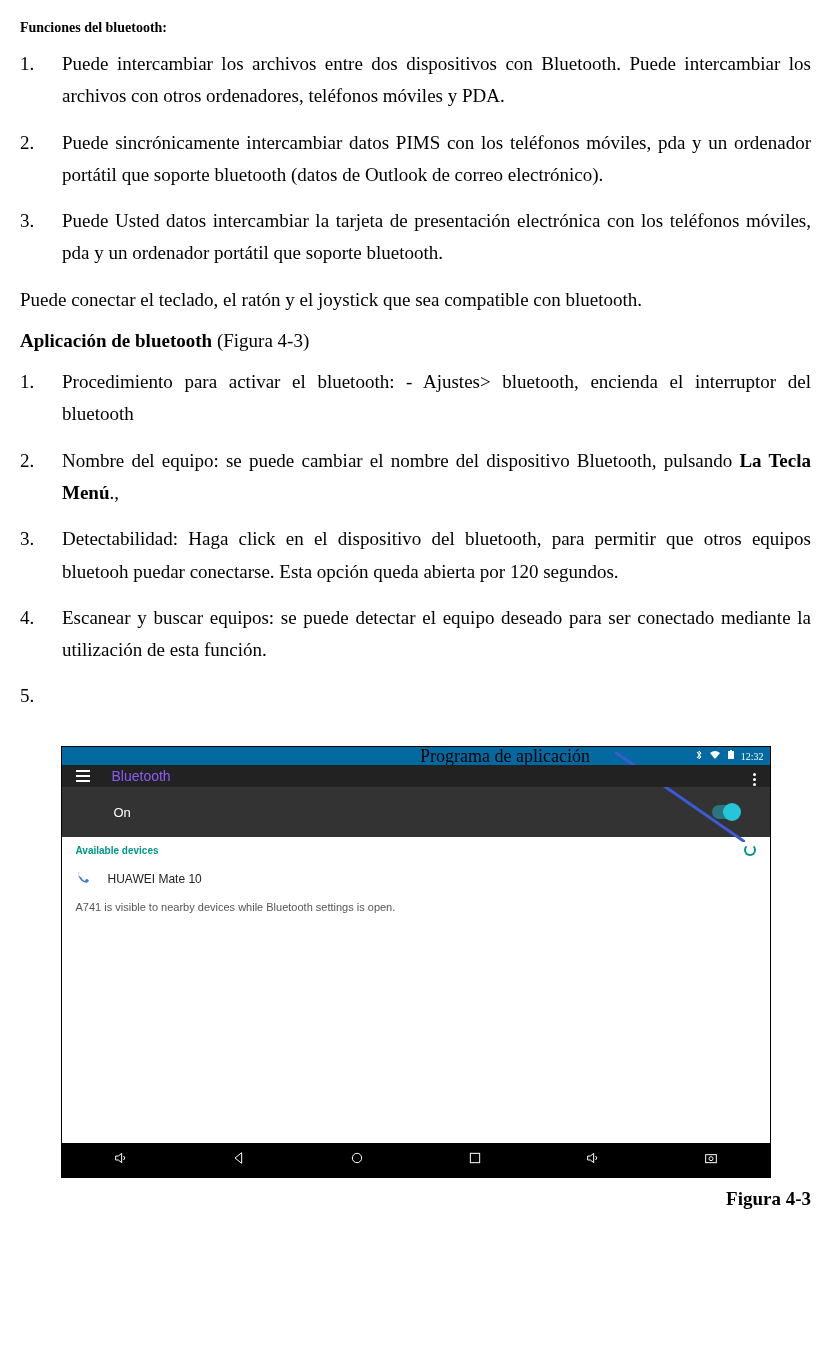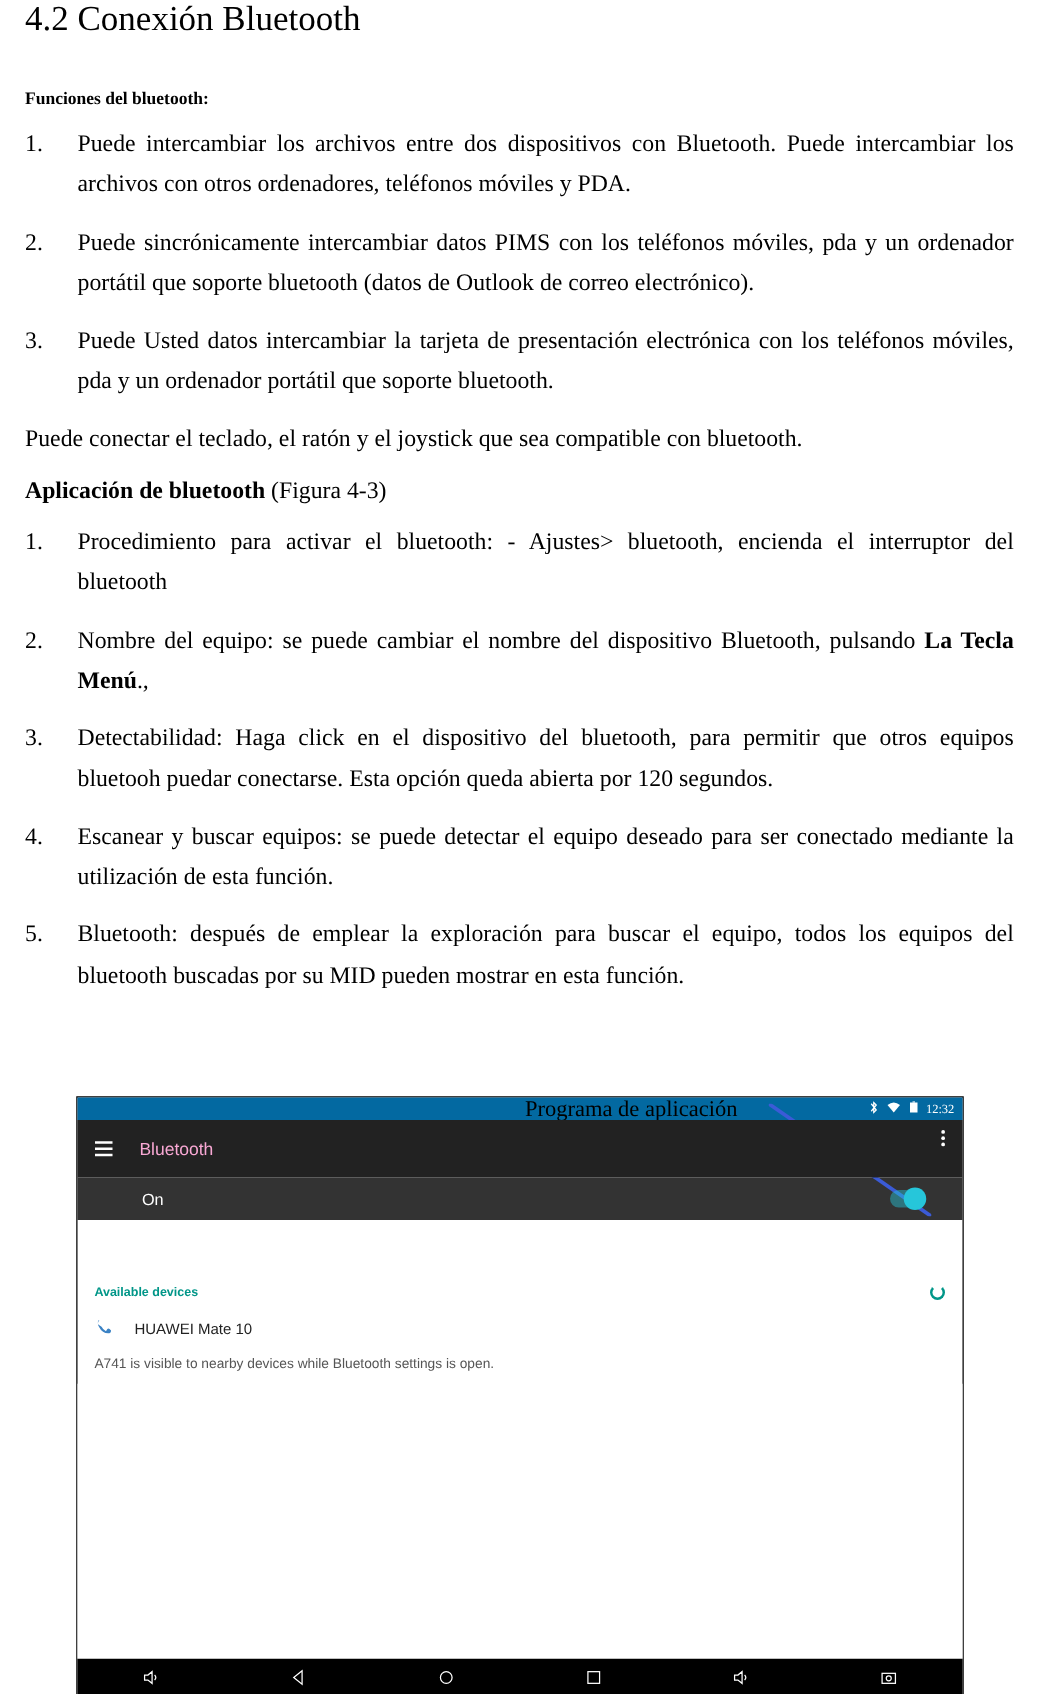--- a/index.html
+++ b/index.html
@@ -15,63 +15,62 @@
     .subtitle-inline .bold { font-weight: bold; }
     .bold { font-weight: bold; }
     .annotation-wrap { position: relative; margin-top: 6px; }
     .annotation-label { font-size: 18px; position: absolute; left: 400px; top: 0; }
     .pointer-line { position: absolute; left: 595px; top: 6px; width: 130px; height: 90px; }
     .pointer-svg { width: 100%; height: 100%; }
     .screenshot { margin: 80px auto 10px auto; width: 710px; border: 1px solid #000; background: #fff; }
     .fig-caption { font-size: 19px; font-weight: bold; text-align: right; margin-top: 6px; }
     
     .status-bar { height: 18px; background: #0369a1; color: #fff; font-size: 10px; display: flex; justify-content: flex-end; align-items: center; padding: 0 6px; gap: 6px; }
-    .app-bar { height: 46px; background: #222; color: #f9a8d4; display: flex; align-items: center; padding: 0 14px; font-size: 14px; font-family: Arial, sans-serif; position: relative; }
+    .app-bar { height: 22px; background: #222; color: #8b5cf6; display: flex; align-items: center; padding: 0 14px; font-size: 14px; font-family: Arial, sans-serif; position: relative; }
     .hamburger { display: flex; flex-direction: column; gap: 3px; margin-right: 22px; }
     .hamburger div { width: 14px; height: 2px; background: #fff; }
     .overflow { position: absolute; right: 14px; top: 8px; display: flex; flex-direction: column; gap: 2px; }
     .overflow div { width: 3px; height: 3px; background: #fff; border-radius: 50%; }
-    .on-row { height: 34px; background: #333; color: #fff; display: flex; align-items: center; padding: 0 30px 0 52px; font-size: 13px; font-family: Arial, sans-serif; justify-content: space-between; }
+    .on-row { height: 50px; background: #333; color: #fff; display: flex; align-items: center; padding: 0 30px 0 52px; font-size: 13px; font-family: Arial, sans-serif; justify-content: space-between; }
     .toggle { width: 28px; height: 14px; border-radius: 7px; background: rgba(38,198,218,.45); position: relative; }
     .toggle::after { content: ""; position: absolute; right: -1px; top: -2px; width: 18px; height: 18px; border-radius: 50%; background: #26c6da; }
-    .avail-row { height: 26px; display: flex; align-items: center; justify-content: space-between; padding: 0 14px; font-size: 10px; font-family: Arial, sans-serif; color: #009688; font-weight: bold; margin-top: 45px; }
+    .avail-row { height: 26px; display: flex; align-items: center; justify-content: space-between; padding: 0 14px; font-size: 10px; font-family: Arial, sans-serif; color: #009688; font-weight: bold; }
     .spinner { width: 12px; height: 12px; border: 2px solid #009688; border-top-color: transparent; border-radius: 50%; }
     .device-row { height: 32px; display: flex; align-items: center; padding: 0 14px; gap: 18px; font-size: 12px; font-family: Arial, sans-serif; color: #222; }
     .phone-icon-svg { width: 14px; height: 14px; }
     .visible-note { font-size: 11px; padding: 6px 14px 10px 14px; color: #555; font-family: Arial, sans-serif; }
     .blank-area { height: 220px; background: #fff; }
     .nav-bar { height: 34px; background: #000; display: flex; justify-content: space-around; align-items: center; }
     .nav-btn-svg { width: 16px; height: 16px; }
   </style>
 </head>
 <body>
 
 <div class="page">
-  <h1 class="section-title">4.2 Conexión Bluetooth</h1>
 
   <div class="subtitle">Funciones del bluetooth:</div>
 
   <ol class="ol">
     <li><span class="num">1.</span><span>Puede intercambiar los archivos entre dos dispositivos con Bluetooth. Puede intercambiar los archivos con otros ordenadores, teléfonos móviles y PDA.</span></li>
     <li><span class="num">2.</span><span>Puede sincrónicamente intercambiar datos PIMS con los teléfonos móviles, pda y un ordenador portátil que soporte bluetooth (datos de Outlook de correo electrónico).</span></li>
     <li><span class="num">3.</span><span>Puede Usted datos intercambiar la tarjeta de presentación electrónica con los teléfonos móviles, pda y un ordenador portátil que soporte bluetooth.</span></li>
   </ol>
 
   <p class="plain-para">Puede conectar el teclado, el ratón y el joystick que sea compatible con bluetooth.</p>
 
   <p class="subtitle-inline">
     <span class="bold">Aplicación de bluetooth</span><span> (Figura 4-3)</span>
   </p>
 
   <ol class="ol">
     <li><span class="num">1.</span><span>Procedimiento para activar el bluetooth: - Ajustes&gt; bluetooth,   encienda el interruptor del bluetooth</span></li>
     <li><span class="num">2.</span><span>Nombre del equipo: se puede cambiar el nombre del dispositivo Bluetooth, pulsando </span><span class="bold">La Tecla Menú</span><span>.,</span></li>
     <li><span class="num">3.</span><span>Detectabilidad: Haga click en el dispositivo del bluetooth, para permitir que otros equipos bluetooh puedar conectarse. Esta opción queda abierta por 120 segundos.</span></li>
     <li><span class="num">4.</span><span>Escanear y buscar equipos: se puede detectar el equipo deseado para ser conectado mediante la utilización de esta función.</span></li>
-    <li><span class="num">5.</span><span>Bluetooth: después de emplear la exploración para buscar el equipo, todos los equipos del bluetooth buscadas por su MID pueden mostrar en esta función.</span></li>
+    <li><span class="num">5.</span></li>
   </ol>
 
   <div class="annotation-wrap">
     <div class="annotation-label">Programa de aplicación</div>
     <div class="pointer-line">
       <svg class="pointer-svg" viewBox="0 0 130 90">
         <line x1="0" y1="0" x2="130" y2="90" stroke="#3b5bd6" stroke-width="3"></line>
       </svg>
     </div>
 

